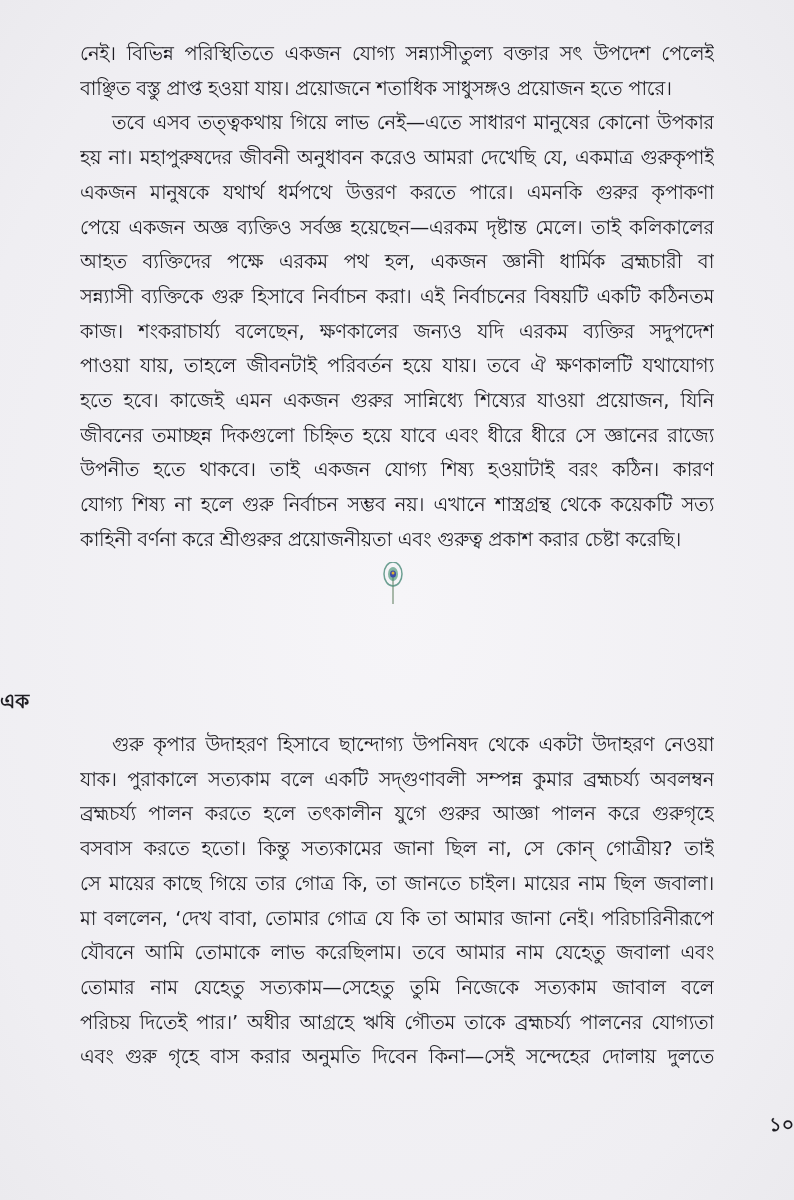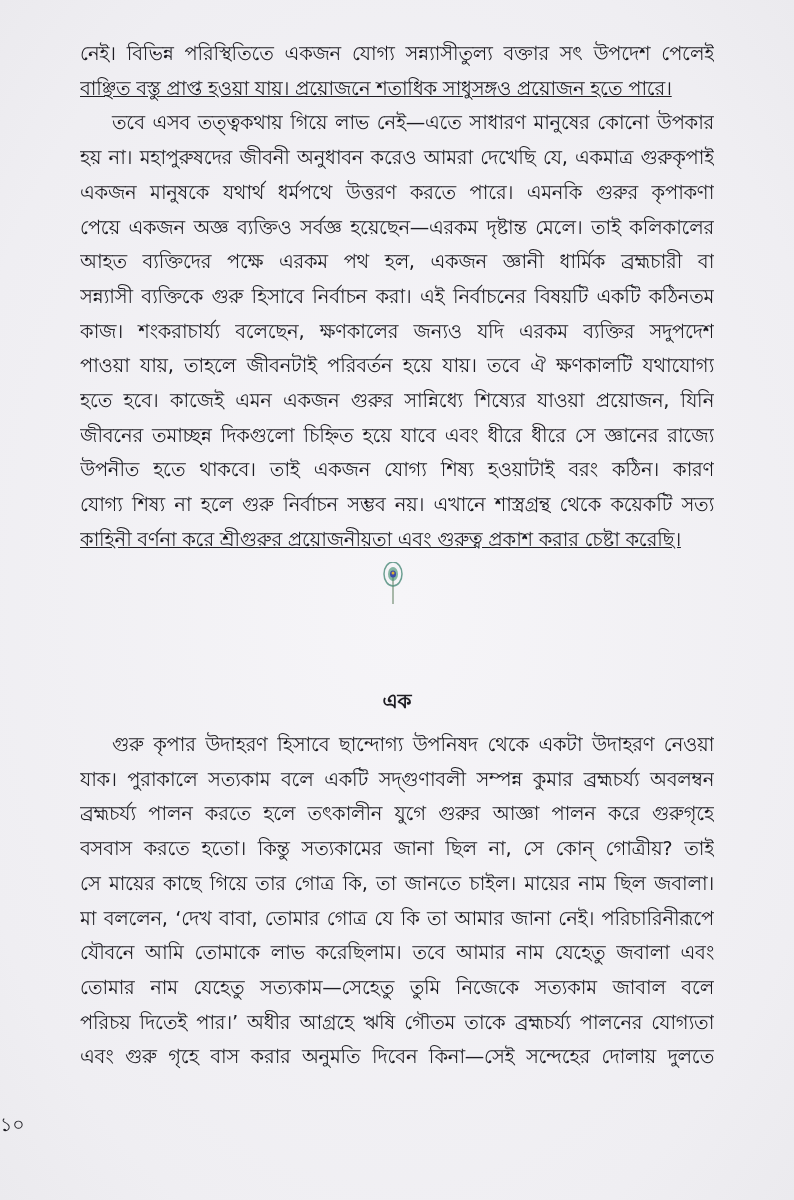--- a/index.html
+++ b/index.html
@@ -15,30 +15,31 @@
       background: radial-gradient(ellipse at 50% 50%, #f6f5f8 0%, #efeef2 80%, #ebeaee 100%);
     }
     .text-block {
       position: absolute; left: 80px; width: 634px;
       font-size: 19.5px; line-height: 34.7px;
       text-align: justify; text-align-last: justify;
       letter-spacing: -0.3px;
     }
     .line { display: block; white-space: nowrap; overflow: hidden; text-align: justify; text-align-last: justify; }
     .indent { padding-left: 32px; }
-    .last { text-align-last: left; text-decoration: underline; }
+    .last { text-align-last: left; }
     #block1 { top: 37px; }
     #block2 { top: 728px; }
     .heading {
-      position: absolute; top: 686px; left: 0; width: 794px; text-align: center;
+      position: absolute; top: 686px; left: 0; width: 794px; text-align: left;
       font-size: 20px; font-weight: bold;
     }
     .page-number {
-      position: absolute; top: 1110px; left: 0; width: 794px; text-align: left;
+      position: absolute; top: 1110px; left: 0; width: 794px; text-align: right;
       font-size: 19px;
+      font-weight: bold;
     }
     .watermark {
       position: absolute; left: 238px; top: 608px; width: 320px; height: 60px;
     }
     .wm-text {
       position: absolute; left: 70px; top: -8px; width: 200px; text-align: center;
       font-size: 50px; font-weight: bold; color: #4a9fd4;
       -webkit-text-stroke: 1px #2f7fb3; letter-spacing: -2px; line-height: 70px;
     }
     .wm-arrow { position: absolute; left: 0; top: 20px; width: 320px; height: 20px; }

